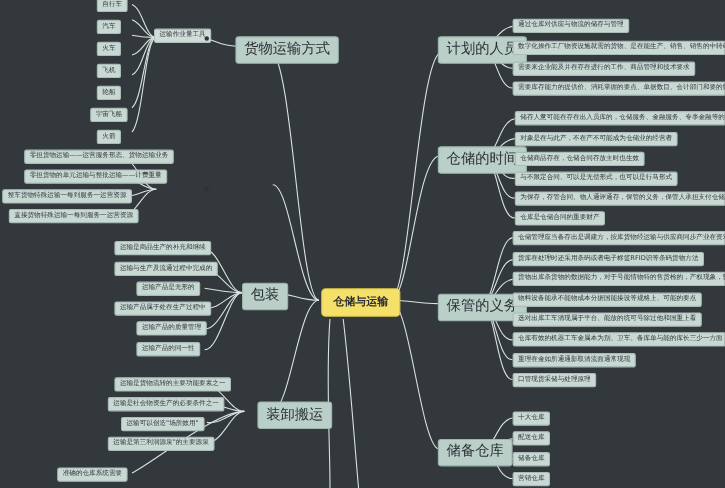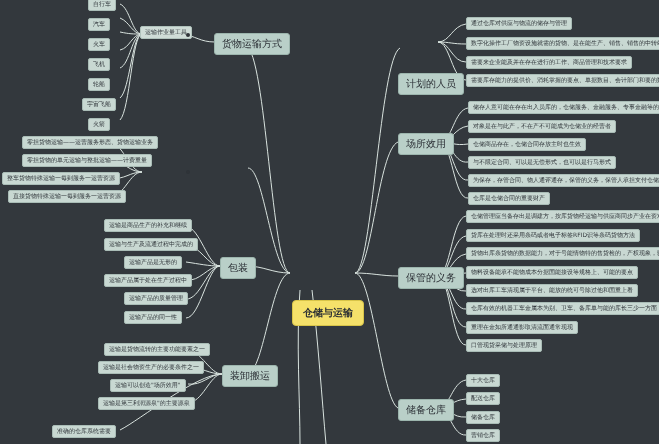--- a/index.html
+++ b/index.html
@@ -32,27 +32,26 @@
   }
   .n-center {
     background: #f5e16a;
     border: 1px solid #d8c448;
     border-radius: 4px;
     font-size: 10px;
     padding: 6px 10px;
     color: #2b2f34;
     text-align: center;
     font-weight: bold;
-    margin-top: 38px;
   }
   .n-branch {
     background: #b9cfc8;
     border: 1px solid #9cb5ad;
     border-radius: 3px;
-    font-size: 10px;
+    font-size: 13px;
     padding: 4px 7px;
     text-align: center;
   }
   .n-leaf {
     background: #c8d8d2;
     border: 1px solid #a9bcb6;
     border-radius: 2px;
     font-size: 6px;
     padding: 2px 4px;
     text-align: left;
@@ -216,57 +215,57 @@
   <div class="node n-leaf" style="left:104px; top:274px;">
     <span>运输产品属于处在生产过程中</span>
   </div>
   <div class="node n-leaf" style="left:124px; top:292px;">
     <span>运输产品的质量管理</span>
   </div>
   <div class="node n-leaf" style="left:124px; top:311px;">
     <span>运输产品的同一性</span>
   </div>
 
-  <div class="node n-branch" style="left:222px; top:365px;font-family:Liberation Serif, serif;">
+  <div class="node n-branch" style="left:234px; top:365px;font-family:Liberation Serif, serif;">
     <span>装卸搬运</span>
   </div>
   <div class="node n-leaf" style="left:104px; top:343px;">
     <span>运输是货物流转的主要功能要素之一</span>
   </div>
   <div class="node n-leaf" style="left:98px; top:361px;">
     <span>运输是社会物资生产的必要条件之一</span>
   </div>
   <div class="node n-leaf" style="left:110px; top:379px;">
     <span>运输可以创造"场所效用"</span>
   </div>
   <div class="node n-leaf" style="left:98px; top:397px;">
     <span>运输是第三利润源泉"的主要源泉</span>
   </div>
   <div class="node n-leaf" style="left:52px; top:425px;">
     <span>准确的仓库系统需要</span>
   </div>
 
-  <div class="node n-branch" style="left:398px; top:33px;margin-top:40px;">
+  <div class="node n-branch" style="left:398px; top:33px;">
     <span>计划的人员</span>
   </div>
   <div class="node n-leaf" style="left:466px; top:17px;">
     <span>通过仓库对供应与物流的储存与管理</span>
   </div>
   <div class="node n-leaf" style="left:466px; top:37px;">
     <span>数字化操作工厂物资设施就需的货物、是在能生产、销售、销售的中转站、对接</span>
   </div>
   <div class="node n-leaf" style="left:466px; top:56px;">
     <span>需要来企业能及并在存在进行的工作、商品管理和技术要求</span>
   </div>
   <div class="node n-leaf" style="left:466px; top:74px;">
     <span>需要库存能力的提供价、消耗掌握的要点、单据数目、会计部门和要的数据通过货出来的处理规模</span>
   </div>
 
   <div class="node n-branch" style="left:398px; top:133px;">
-    <span>场所效用</span>
+    <span>仓储的时间</span>
   </div>
   <div class="node n-leaf" style="left:468px; top:101px;">
     <span>储存人意可能在存在出入员库的，仓储服务、金融服务、专事金融等的等</span>
   </div>
   <div class="node n-leaf" style="left:468px; top:120px;">
     <span>对象是在与此产，不在产不可能成为仓储业的经营者</span>
   </div>
   <div class="node n-leaf" style="left:468px; top:138px;">
     <span>仓储商品存在，仓储合同存放主时也生效</span>
   </div>

